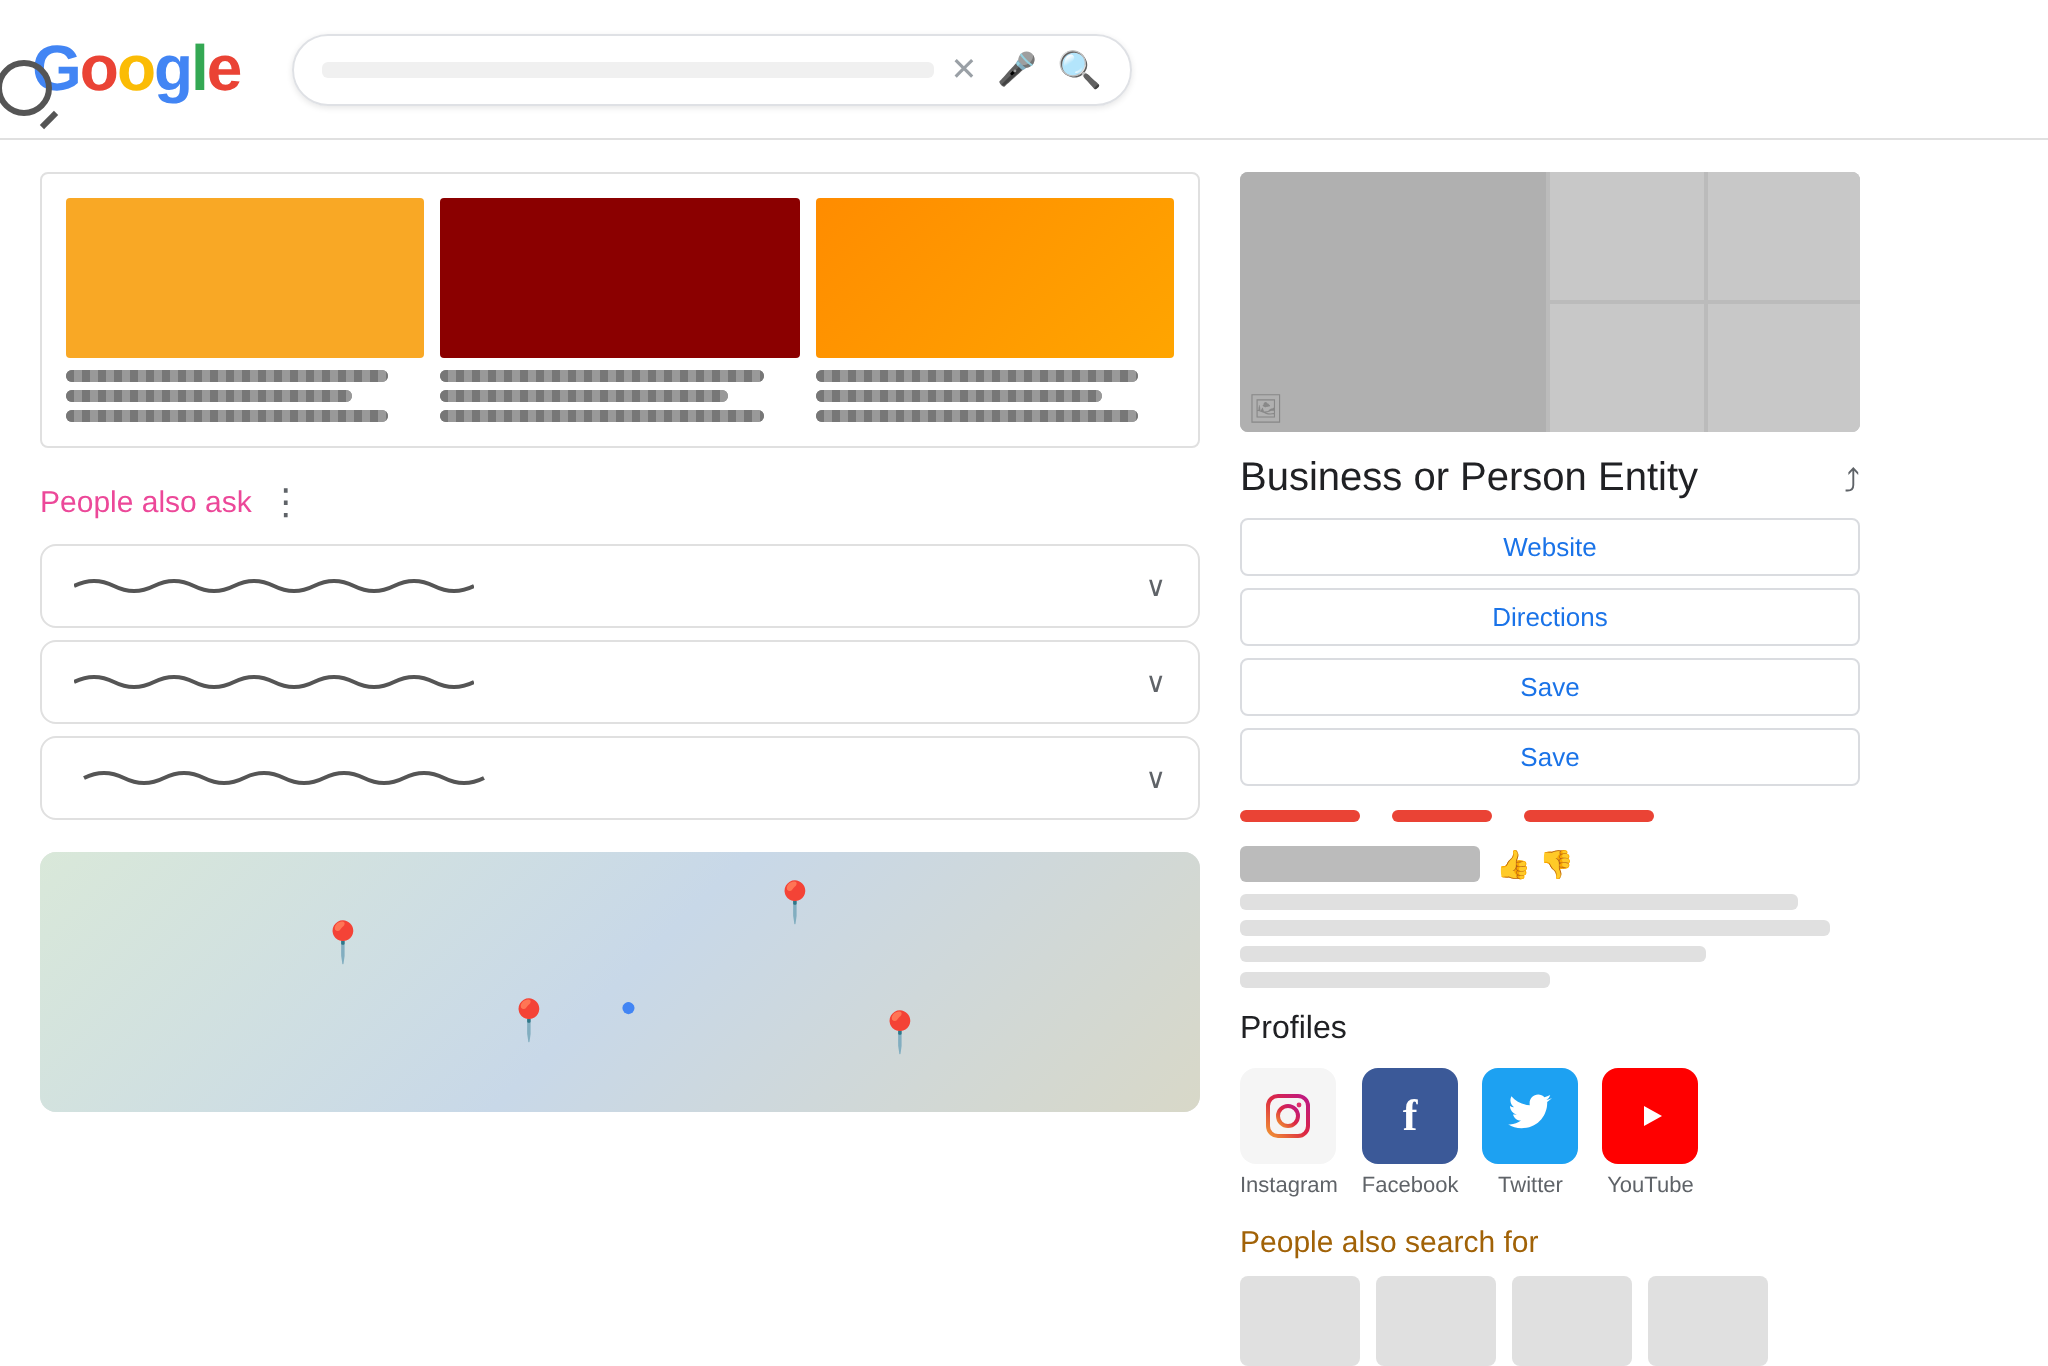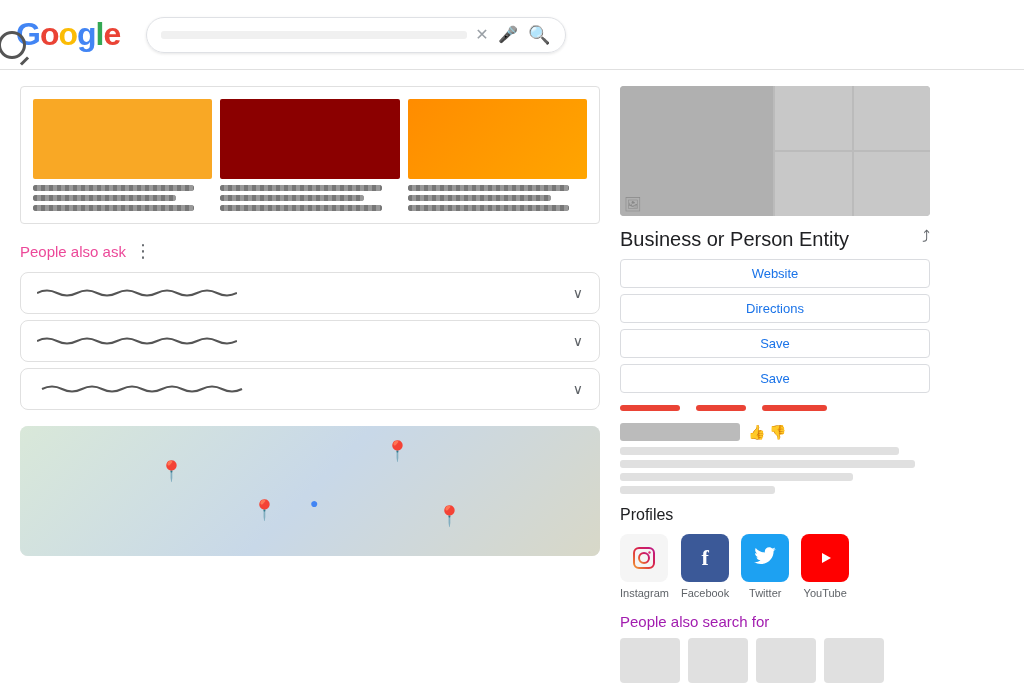--- a/index.html
+++ b/index.html
@@ -223,21 +223,21 @@
     }
     .photo-cell.large {
       grid-row: 1 / 3;
       background: #b0b0b0;
     }
     .photo-cell.medium { background: #c8c8c8; }
 
     .entity-header {
       display: flex;
       justify-content: space-between;
-      align-items: flex-start;
+      align-items: flex-end;
       margin-bottom: 8px;
     }
     .entity-title {
       font-size: 20px;
       font-weight: normal;
       color: #202124;
     }
     .share-icon { color: #5f6368; font-size: 16px; }
 
     .action-buttons {
@@ -338,21 +338,21 @@
       font-size: 24px;
     }
     .instagram-color { background: #f5f5f5; color: #E1306C; }
     .facebook-color { background: #3b5998; color: #fff; }
     .twitter-color { background: #1DA1F2; color: #fff; }
     .youtube-color { background: #FF0000; color: #fff; }
     .profile-label { font-size: 11px; color: #5f6368; }
 
     .also-search-title {
       font-size: 15px;
-      color: #a21caf;
+      color: #a16207;
       margin-bottom: 8px;
     }
     .also-search-grid {
       display: flex;
       gap: 8px;
     }
     .also-search-item {
       width: 60px;
       height: 45px;
       background: #e0e0e0;

